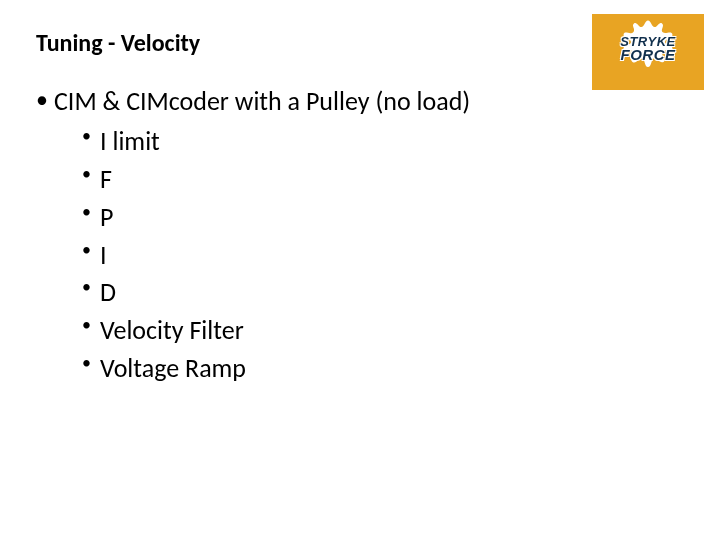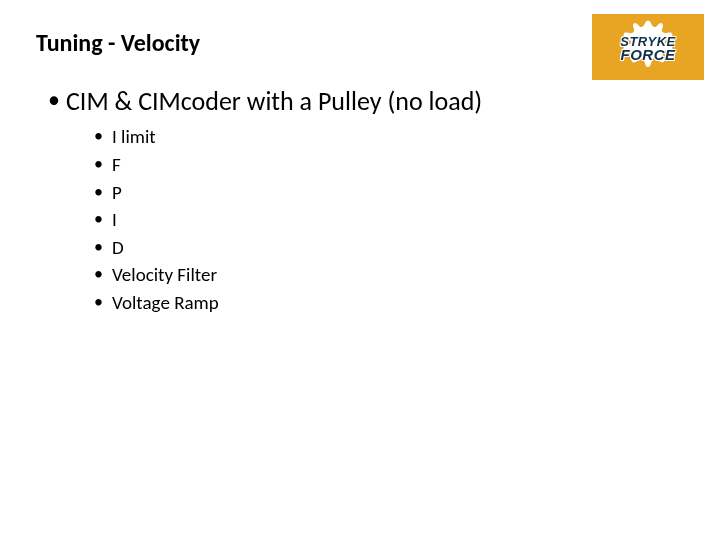--- a/index.html
+++ b/index.html
@@ -23,21 +23,21 @@
   .title {
     font-size: 24px;
     font-weight: 600;
     margin: 0 0 28px 0;
     line-height: 1.1;
     letter-spacing: 0px;
   }
   .level1 {
     list-style: none;
     padding: 0;
-    margin: 12px;
+    margin: 0;
   }
   .level1 > li {
     position: relative;
     padding-left: 18px;
     font-size: 26px;
     line-height: 1.35;
     margin-bottom: 4px;
   }
   .level1 > li::before {
     content: "•";
@@ -48,36 +48,36 @@
   }
   .level2 {
     list-style: none;
     padding: 0;
     margin: 4px 0 0 0;
   }
   .level2 > li {
     position: relative;
     padding-left: 18px;
     margin-left: 28px;
-    font-size: 19px;
+    font-size: 26px;
     line-height: 1.45;
   }
   .level2 > li::before {
     content: "•";
     position: absolute;
     left: 0;
     top: 0;
     font-size: 18px;
   }
   .logo {
     position: absolute;
     top: 14px;
     right: 16px;
     width: 112px;
-    height: 66px;
+    height: 76px;
   }
   .logo-bg {
     position: absolute;
     inset: 0;
     background: #e8a423;
   }
   .logo-splat {
     position: absolute;
     left: 14px;
     top: 2px;

